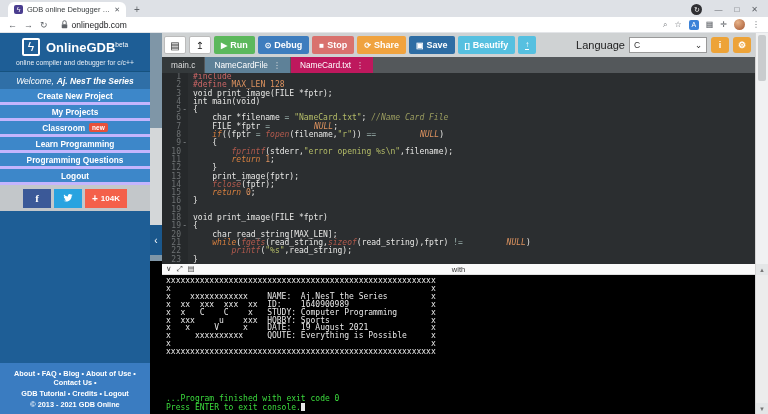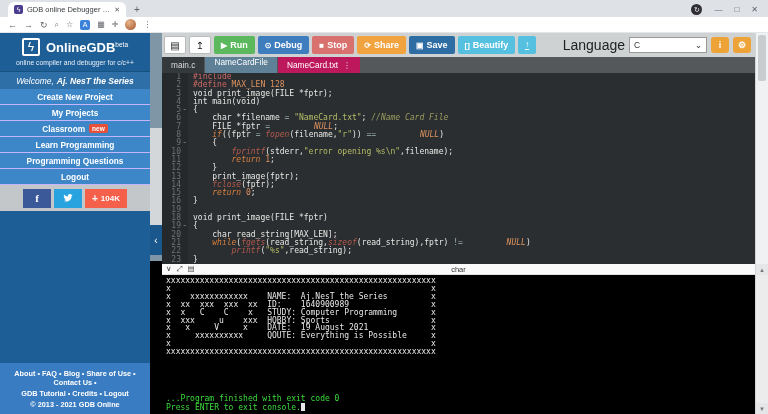--- a/index.html
+++ b/index.html
@@ -40,21 +40,21 @@
   .logo-row { display:flex; align-items:center; justify-content:center; gap:6px; }
   .bolt-box { width:18px; height:18px; border:2px solid #fff; border-radius:2px; color:#fff;
               font-size:12px; line-height:14px; text-align:center; }
   .brand { font-size:13px; font-weight:bold; }
   .brand sup { font-size:6.5px; font-weight:normal; }
   .tagline { font-size:6.8px; margin-top:3px; color:#e8eef5; }
   .welcome { background:#2f6fa7; height:18px; display:flex; align-items:center; justify-content:center;
              gap:3px; font-size:8.5px; font-style:italic; border-top:1px solid #16527f; }
   .welcome .wname { font-weight:bold; }
   .menu { }
-  .menu-item { height:16px; background:#3d87c9; border-bottom:1px solid #c4b5fd; display:flex;
+  .menu-item { height:16px; background:#3d87c9; border-bottom:3px solid #c4b5fd; display:flex;
                align-items:center; justify-content:center; gap:4px; font-size:8.3px; font-weight:bold;
                color:#fff; cursor:pointer; }
   .badge-new { background:#e8503a; color:#fff; font-size:6.5px; font-weight:bold; padding:1px 3px;
                border-radius:2px; }
   .social { background:#c3c7ca; height:26px; display:flex; align-items:center; justify-content:center; gap:3px; }
   .soc-fb { width:28px; height:19px; background:#3b5998; color:#fff; font-weight:bold; font-size:11px;
             display:flex; align-items:center; justify-content:center; font-family:"Liberation Serif", serif; }
   .soc-tw { width:28px; height:19px; background:#29a3e0; display:flex; align-items:center; justify-content:center; }
   .soc-sh { height:19px; background:#f4604a; color:#fff; font-size:8px; font-weight:bold; display:flex;
             align-items:center; justify-content:center; gap:3px; padding:0 7px; }
@@ -77,30 +77,30 @@
   .main { flex:1; display:flex; flex-direction:column; min-width:0; }
 
   .toolbar { height:24px; background:#cfd2d3; display:flex; align-items:center; gap:3px; padding:0 4px 0 2px; }
   .wbtn { width:22px; height:18px; background:#fff; border:1px solid #bbb; border-radius:2px;
           font-size:10px; color:#222; display:flex; align-items:center; justify-content:center; }
   .tb-btn { display:inline-flex; align-items:center; gap:3px; height:18px; padding:0 7px; border:0;
             border-radius:2px; color:#fff; font-size:9px; font-weight:bold; font-family:"Liberation Sans", sans-serif; cursor:pointer; }
   .tb-ico { font-size:8px; }
   .upload-caret { border-bottom:1px solid #fff; line-height:8px; }
   .lang-wrap { margin-left:auto; display:flex; align-items:center; gap:4px; }
-  .lang-label { font-size:14px; color:#222;text-align:center; }
+  .lang-label { font-size:11px; color:#222;text-align:center; }
   .lang-select { width:78px; height:16px; background:#fff; border:1px solid #999; display:flex;
                  align-items:center; justify-content:space-between; padding:0 4px; font-size:8.5px; color:#333; }
   .obtn { width:18px; height:16px; background:#eda338; border-radius:3px; color:#fff; font-size:9px;
           font-weight:bold; display:flex; align-items:center; justify-content:center; cursor:pointer; }
 
   .tabrow { height:16px; background:#54585b; display:flex; align-items:stretch; }
   .tab { display:flex; align-items:center; gap:5px; padding:0 9px; margin-right:1px; font-size:8.3px; color:#fff; cursor:pointer; }
   .tab.active { background:#34393b; color:#ddd; }
-  .tab.blue { background:#5e8198;flex-direction:column; }
+  .tab.blue { background:#5e8198; }
   .tab.gray { background:#be185d; }
   .tab .tmenu { font-size:8px; color:#e3e3e3; }
 
   .editor { flex:1; display:flex; font-family:"DejaVu Sans Mono", monospace; font-size:8px;
             line-height:8.3px; overflow:hidden; }
   .gutter { width:26px; background:#26292b; color:#6e7274; text-align:right; }
   .gl { padding-right:7px; position:relative; white-space:pre; }
   .gl .fold { position:absolute; right:1px; top:0; color:#8a8e90; }
   .codearea { flex:1; background:#2b2e30; padding-left:5px; white-space:pre; color:#e8e8e6; }
   .cl { white-space:pre; }
@@ -151,20 +151,27 @@
       <span>—</span>
       <span>□</span>
       <span>✕</span>
     </div>
   </div>
 
   <div class="urlrow">
     <span class="nav">←</span>
     <span class="nav">→</span>
     <span class="nav">↻</span>
+    <div class="urlbox">
+      <svg width="7" height="9" viewBox="0 0 10 13">
+        <path d="M2.5 6 V3.5 a2.5 2.5 0 0 1 5 0 V6" fill="none" stroke="#5f6368" stroke-width="1.4"></path>
+        <rect x="1" y="6" width="8" height="6" rx="1" fill="#5f6368"></rect>
+      </svg>
+      <span class="url">onlinegdb.com</span>
+    </div>
     <span class="rico">⌕</span>
     <span class="rico">☆</span>
     <span class="tr-sq">A</span>
     <span class="rico">▦</span>
     <span class="rico">✛</span>
     <span class="avatar"></span>
     <span class="rico">⋮</span>
   </div>
 
   <div class="app">
@@ -209,21 +216,21 @@
             <path fill="#fff" d="M23 5c-.8.4-1.7.6-2.6.8A4.5 4.5 0 0 0 22.4 3c-.9.5-1.9.9-2.9 1.1a4.5 4.5 0 0 0-7.7 4.1A12.8 12.8 0 0 1 2.5 3.5a4.5 4.5 0 0 0 1.4 6 4.4 4.4 0 0 1-2-.6v.1a4.5 4.5 0 0 0 3.6 4.4 4.6 4.6 0 0 1-2 .1 4.5 4.5 0 0 0 4.2 3.1A9 9 0 0 1 1 18.6a12.7 12.7 0 0 0 6.9 2c8.3 0 12.8-6.9 12.8-12.8v-.6A9.2 9.2 0 0 0 23 5z"></path>
           </svg>
         </span>
         <span class="soc-sh">
           <span class="plus">+</span>
           <span>104K</span>
         </span>
       </div>
       <div class="sb-fill"></div>
       <div class="sb-foot">
-        <div id="foot1"><a>About</a> • <a>FAQ</a> • <a>Blog</a> • <a>Share of Use</a> • <a>Contact Us</a> •</div>
+        <div id="foot1"><a>About</a> • <a>FAQ</a> • <a>Blog</a> • <a>About of Use</a> • <a>Contact Us</a> •</div>
         <div id="foot2"><a>GDB Tutorial</a> • <a>Credits</a> • <a>Logout</a></div>
         <div>© 2013 - 2021 GDB Online</div>
       </div>
     </div>
 
     <div class="strip">
       <div class="s1"></div>
       <div class="s2"></div>
       <div class="sbtn">‹</div>
       <div class="s4"></div>
@@ -315,21 +322,21 @@
             <div class="gl">23</div>
           </div>
         <div class="codearea" id="codearea"><div class="cl"><span class="pre">#include</span></div><div class="cl"><span class="pre">#define</span><span class="num"> MAX_LEN 128</span></div><div class="cl"><span class="pln">void print_image(FILE *fptr);</span></div><div class="cl"><span class="pln">int main(void)</span></div><div class="cl"><span class="pln">{</span></div><div class="cl"><span class="pln">    char *filename </span><span class="op">=</span><span class="pln"> </span><span class="str">"NameCard.txt"</span><span class="pln">; </span><span class="com">//Name Card File</span></div><div class="cl"><span class="pln">    FILE *fptr </span><span class="op">=</span><span class="pln"> </span><span class="nul">NULL</span><span class="pln">;</span></div><div class="cl"><span class="kw">    if</span><span class="pln">((fptr </span><span class="op">=</span><span class="pln"> </span><span class="fn">fopen</span><span class="pln">(filename,</span><span class="str">"r"</span><span class="pln">)) </span><span class="op">==</span><span class="pln"> </span><span class="nul">NULL</span><span class="pln">)</span></div><div class="cl"><span class="pln">    {</span></div><div class="cl"><span class="pln">        </span><span class="fn">fprintf</span><span class="pln">(stderr,</span><span class="str">"error opening %s\n"</span><span class="pln">,filename);</span></div><div class="cl"><span class="kw">        return</span><span class="pln"> </span><span class="num">1</span><span class="pln">;</span></div><div class="cl"><span class="pln">    }</span></div><div class="cl"><span class="pln">    print_image(fptr);</span></div><div class="cl"><span class="pln">    </span><span class="fn">fclose</span><span class="pln">(fptr);</span></div><div class="cl"><span class="kw">    return</span><span class="pln"> </span><span class="num">0</span><span class="pln">;</span></div><div class="cl"><span class="pln">}</span></div><div class="cl"> </div><div class="cl"><span class="pln">void print_image(FILE *fptr)</span></div><div class="cl"><span class="pln">{</span></div><div class="cl"><span class="pln">    char read_string[MAX_LEN];</span></div><div class="cl"><span class="kw">    while</span><span class="pln">(</span><span class="fn">fgets</span><span class="pln">(read_string,</span><span class="fn">sizeof</span><span class="pln">(read_string),fptr) </span><span class="op">!=</span><span class="pln"> </span><span class="nul">NULL</span><span class="pln">)</span></div><div class="cl"><span class="pln">        </span><span class="fn">printf</span><span class="pln">(</span><span class="str">"%s"</span><span class="pln">,read_string);</span></div><div class="cl"><span class="pln">}</span></div></div>
       </div>
 
       <div class="console">
         <div class="con-head">
           <span class="ci">∨</span>
           <span class="ci">⤢</span>
           <span class="ci">▤</span>
-          <span class="con-title">char</span>
+          <span class="con-title">with</span>
         </div>
         <div class="con-body">
           <pre class="con-out" id="con-out">xxxxxxxxxxxxxxxxxxxxxxxxxxxxxxxxxxxxxxxxxxxxxxxxxxxxxxxx
 x                                                      x
 x    xxxxxxxxxxxx    NAME:  Aj.NesT the Series         x
 x  xx  xxx  xxx  xx  ID:    1640900989                 x
 x  x   C    C    x   STUDY: Computer Programming       x
 x  xxx     u    xxx  HOBBY: Sports                     x
 x   x     V     x    DATE:  19 August 2021             x
 x     xxxxxxxxxx     QOUTE: Everything is Possible     x

